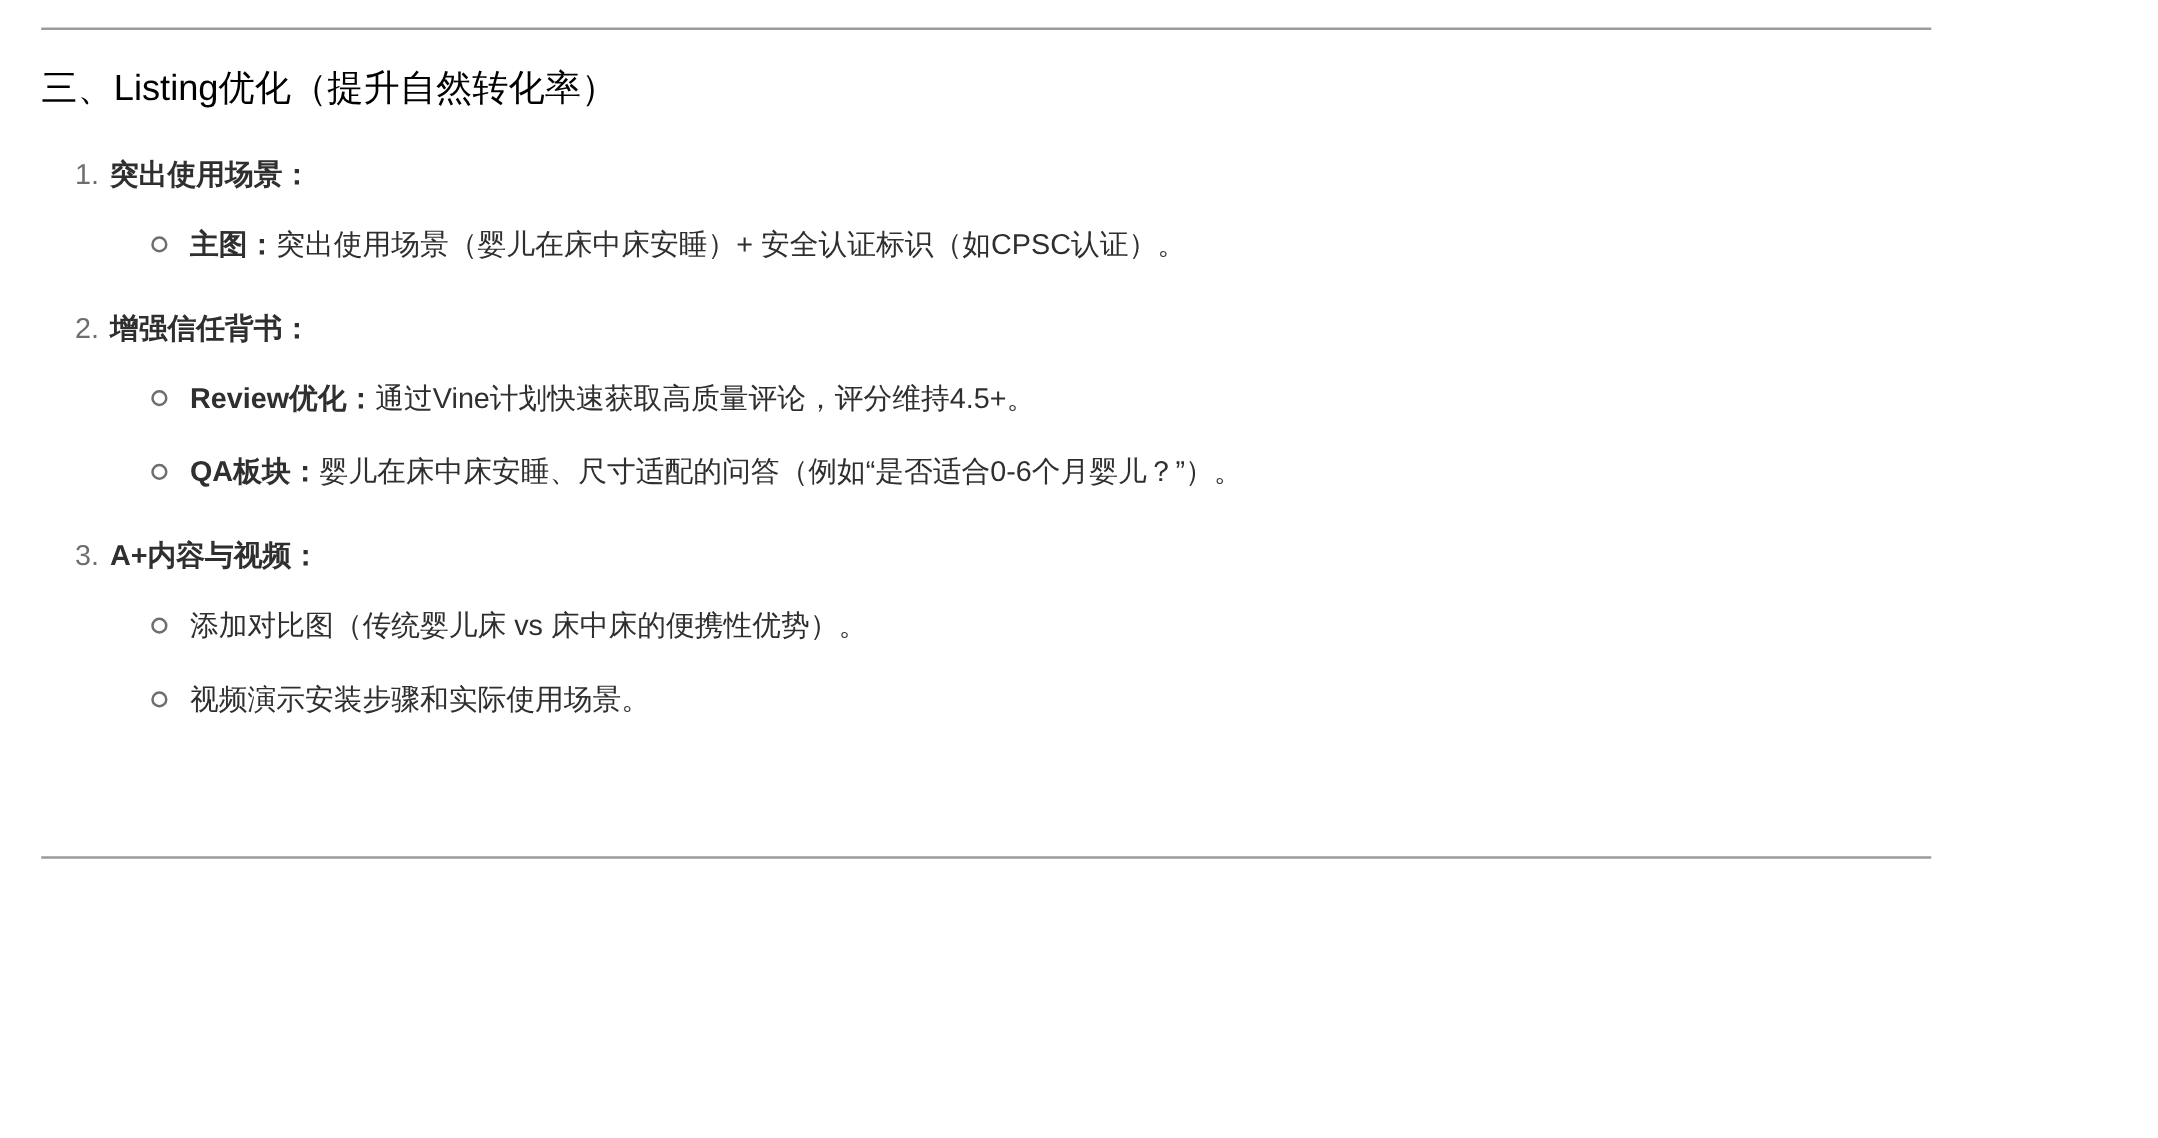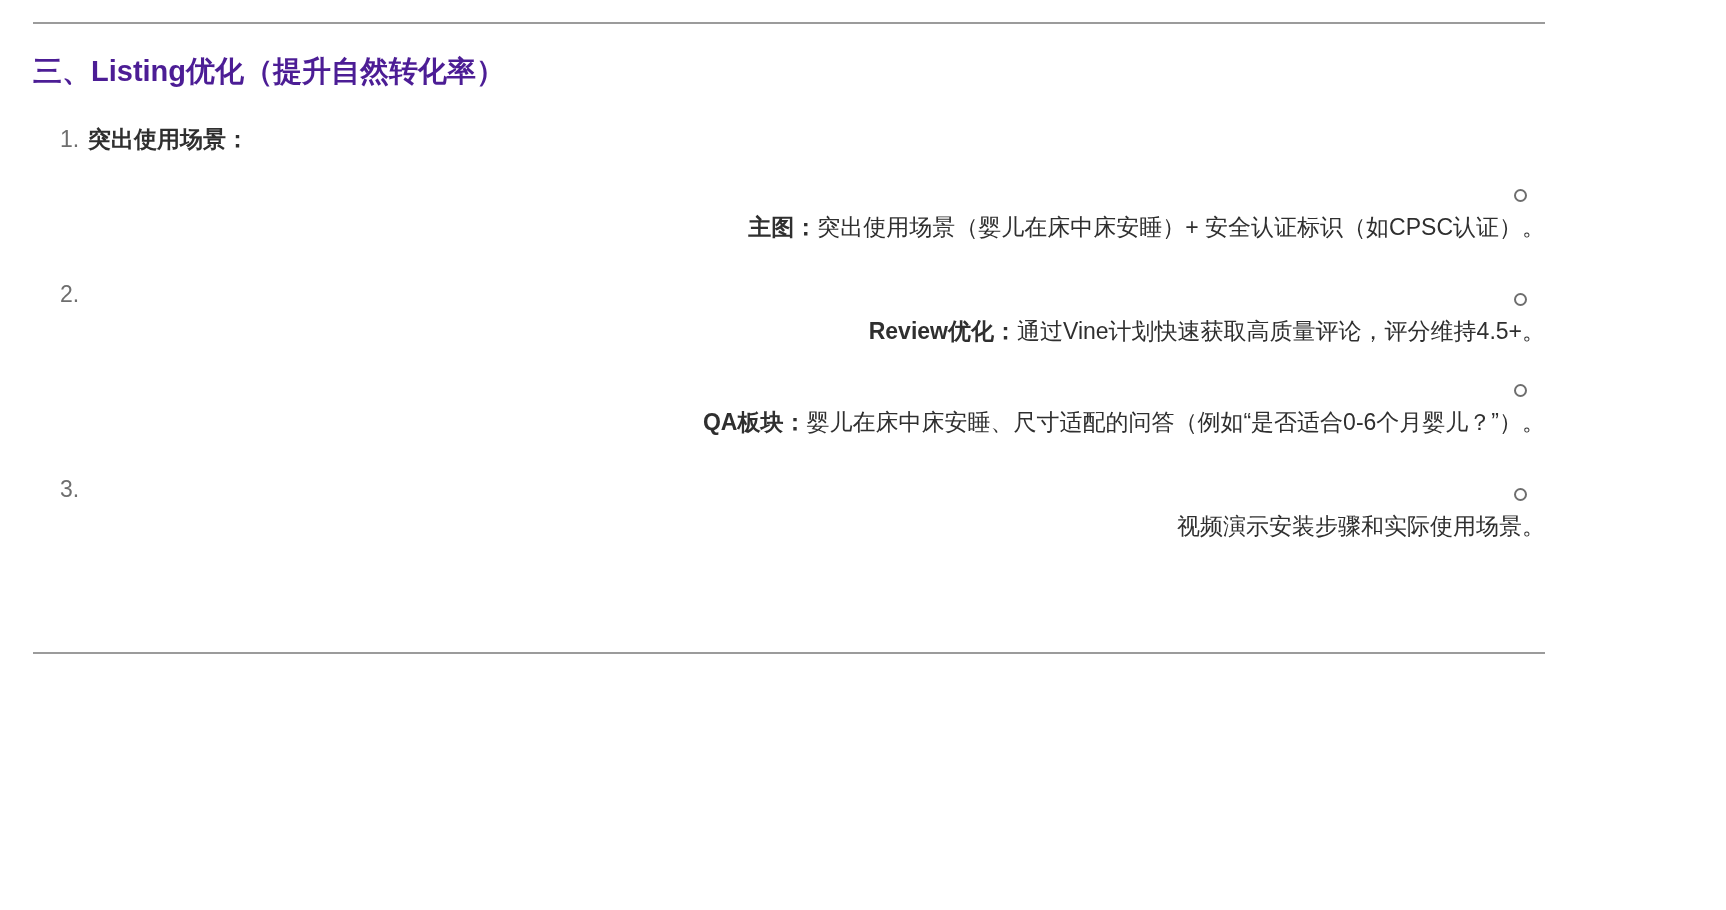--- a/index.html
+++ b/index.html
@@ -23,22 +23,22 @@
   .divider {
     border: none;
     border-top: 2px solid #9b9b9b;
     margin: 0;
     width: 100%;
   }
   .divider.top { margin-top: 22px; }
   .divider.bottom { margin-top: 92px; }
   .heading {
     font-size: 29px;
-    font-weight: 700;
-    color: #4c1d95;
+    font-weight: 400;
+    color: #000000;
     margin: 28px 0 0 0;
     line-height: 38px;
   }
   .olist {
     margin-top: 24px;
     font-size: 23px;
   }
   .oitem {
     display: flex;
     align-items: flex-start;
@@ -53,23 +53,22 @@
     line-height: 51px;
   }
   .obody { flex: 1 1 auto; min-width: 0; }
   .olabel {
     font-weight: 700;
     line-height: 51px;
   }
   .bullets { margin-top: 5px; }
   .bullet {
     display: flex;
-    align-items: flex-end;
+    align-items: flex-start;
     margin-bottom: 8px;
-    flex-direction: column;
   }
   .dot {
     flex: none;
     width: 9px;
     height: 9px;
     border: 2px solid #6e6e6e;
     border-radius: 50%;
     margin: 19px 18px 0 33px;
     box-sizing: content-box;
   }
@@ -100,37 +99,43 @@
               <span class="dot"></span>
               <div class="btext"><span class="lead">主图：</span><span>突出使用场景（婴儿在床中床安睡）+ 安全认证标识（如CPSC认证）。</span></div>
             </div>
           </div>
         </div>
       </div>
 
       <div class="oitem">
         <span class="num">2.</span>
         <div class="obody">
+          <div class="olabel">增强信任背书：</div>
           <div class="bullets">
             <div class="bullet">
               <span class="dot"></span>
               <div class="btext"><span class="lead">Review优化：</span><span>通过Vine计划快速获取高质量评论，评分维持4.5+。</span></div>
             </div>
             <div class="bullet">
               <span class="dot"></span>
               <div class="btext"><span class="lead">QA板块：</span><span>婴儿在床中床安睡、尺寸适配的问答（例如“是否适合0-6个月婴儿？”）。</span></div>
             </div>
           </div>
         </div>
       </div>
 
       <div class="oitem">
         <span class="num">3.</span>
         <div class="obody">
+          <div class="olabel">A+内容与视频：</div>
           <div class="bullets">
+            <div class="bullet">
+              <span class="dot"></span>
+              <div class="btext"><span class="lead"></span><span>添加对比图（传统婴儿床 vs 床中床的便携性优势）。</span></div>
+            </div>
             <div class="bullet">
               <span class="dot"></span>
               <div class="btext"><span class="lead"></span><span>视频演示安装步骤和实际使用场景。</span></div>
             </div>
           </div>
         </div>
       </div>
 
     </div>
 

